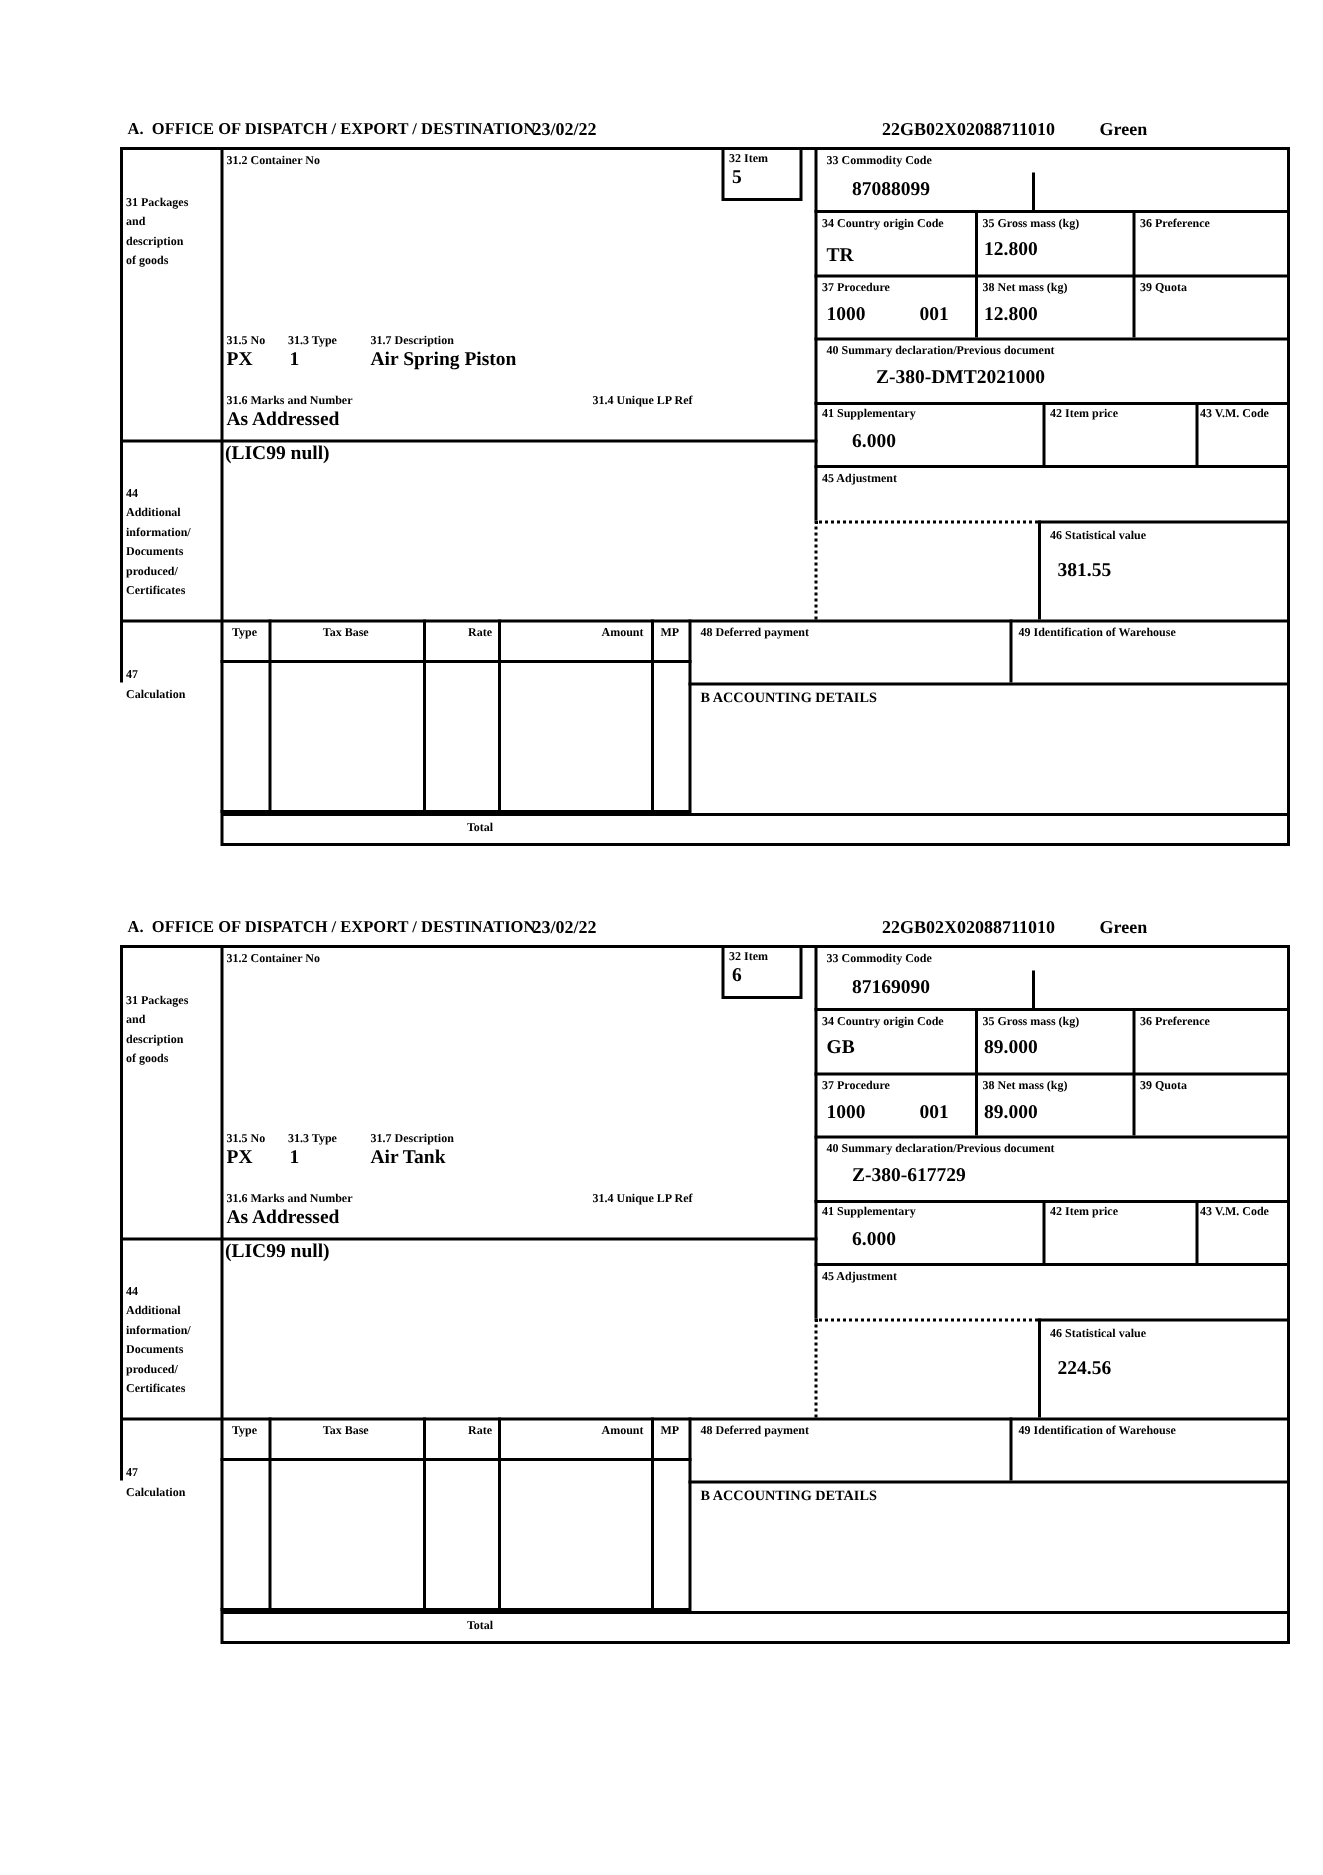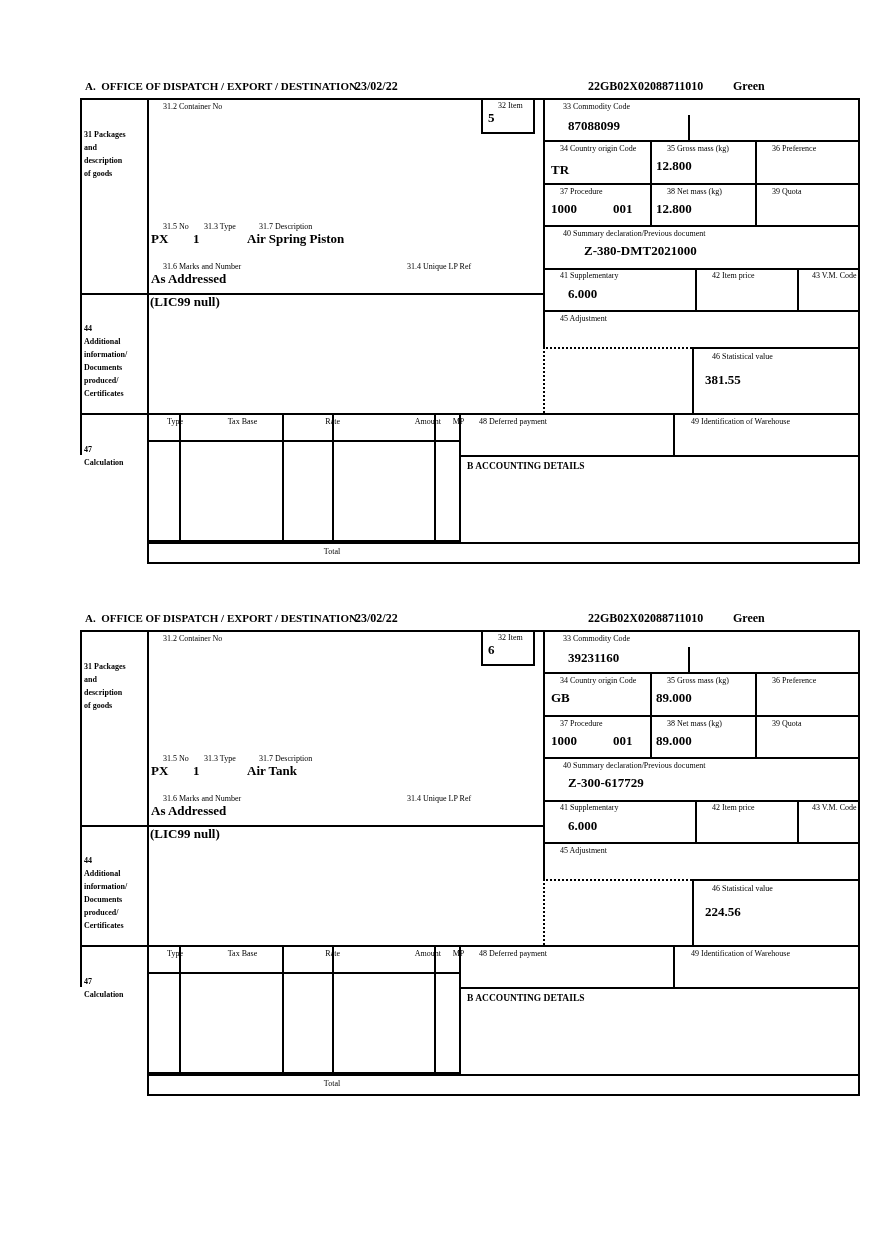--- a/index.html
+++ b/index.html
@@ -10,21 +10,21 @@
   }
   .form { position:absolute; left:0; width:792px; height:492px; }
   
   .hl  { position:absolute; height:2px; background:#000; }
   .vl  { position:absolute; width:2px;  background:#000; }
   .hdot{ position:absolute; height:0; border-top:2px dotted #000; }
   .vdot{ position:absolute; width:0;  border-left:2px dotted #000; }
   .rect{ position:absolute; border:2px solid #000; }
   
   .t   { position:absolute; white-space:pre; }
-  .lbl { font-weight:normal; font-size:8px;  line-height:10px;margin-left:12px; }
+  .lbl { font-weight:bold; font-size:8px;  line-height:10px; }
   .lblblock { font-weight:bold; font-size:8px; line-height:13px; }
   .val { font-weight:bold; font-size:13px; line-height:14px; }
   .hdr { font-weight:bold; font-size:11px; }
   .hdr2{ font-weight:bold; font-size:12px; }
   .sec { font-weight:bold; font-size:9.5px; }
   .ctr { text-align:center; }
   .rgt { text-align:right; }
 </style>
 </head>
 <body>
@@ -192,21 +192,21 @@
     </div>
     <div class="t lblblock" style="left:84px; top:342px;">
       <div>47</div><div>Calculation</div>
     </div>
 
     <span class="t lbl" style="left:151px; top:27px;">31.2 Container No</span>
     <span class="t lbl" style="left:486px; top:26px;">32 Item</span>
     <span class="t val" style="left:488px; top:36px;">6</span>
 
     <span class="t lbl" style="left:551px; top:27px;">33 Commodity Code</span>
-    <span class="t val" style="left:568px; top:44px;">39231160</span>
+    <span class="t val" style="left:568px; top:44px;">87169090</span>
     <span class="t lbl" style="left:548px; top:69px;">34 Country origin Code</span>
     <span class="t val" style="left:551px; top:84px;">GB</span>
     <span class="t lbl" style="left:655px; top:69px;">35 Gross mass (kg)</span>
     <span class="t val" style="left:656px; top:84px;">89.000</span>
     <span class="t lbl" style="left:760px; top:69px;">36 Preference</span>
     <span class="t lbl" style="left:548px; top:112px;">37 Procedure</span>
     <span class="t val" style="left:551px; top:127px;">1000</span>
     <span class="t val" style="left:613px; top:127px;">001</span>
     <span class="t lbl" style="left:655px; top:112px;">38 Net mass (kg)</span>
     <span class="t val" style="left:656px; top:127px;">89.000</span>
@@ -216,21 +216,21 @@
     <span class="t lbl" style="left:192px; top:147px;">31.3 Type</span>
     <span class="t lbl" style="left:247px; top:147px;">31.7 Description</span>
     <span class="t val" style="left:151px; top:157px;">PX</span>
     <span class="t val" style="left:193px; top:157px;">1</span>
     <span class="t val" style="left:247px; top:157px;">Air Tank</span>
     <span class="t lbl" style="left:151px; top:187px;">31.6 Marks and Number</span>
     <span class="t lbl" style="left:395px; top:187px;">31.4 Unique LP Ref</span>
     <span class="t val" style="left:151px; top:197px;">As Addressed</span>
 
     <span class="t lbl" style="left:551px; top:154px;">40 Summary declaration/Previous document</span>
-    <span class="t val" style="left:568px; top:169px;">Z-300-617729</span>
+    <span class="t val" style="left:568px; top:169px;">Z-380-617729</span>
     <span class="t lbl" style="left:548px; top:196px;">41 Supplementary</span>
     <span class="t val" style="left:568px; top:212px;">6.000</span>
     <span class="t lbl" style="left:700px; top:196px;">42 Item price</span>
     <span class="t lbl" style="left:800px; top:196px;">43 V.M. Code</span>
 
     <span class="t val" style="left:150px; top:220px;">(LIC99 null)</span>
     <span class="t lbl" style="left:548px; top:239px;">45 Adjustment</span>
     <span class="t lbl" style="left:700px; top:277px;">46 Statistical value</span>
     <span class="t val" style="left:705px; top:298px;">224.56</span>
 

